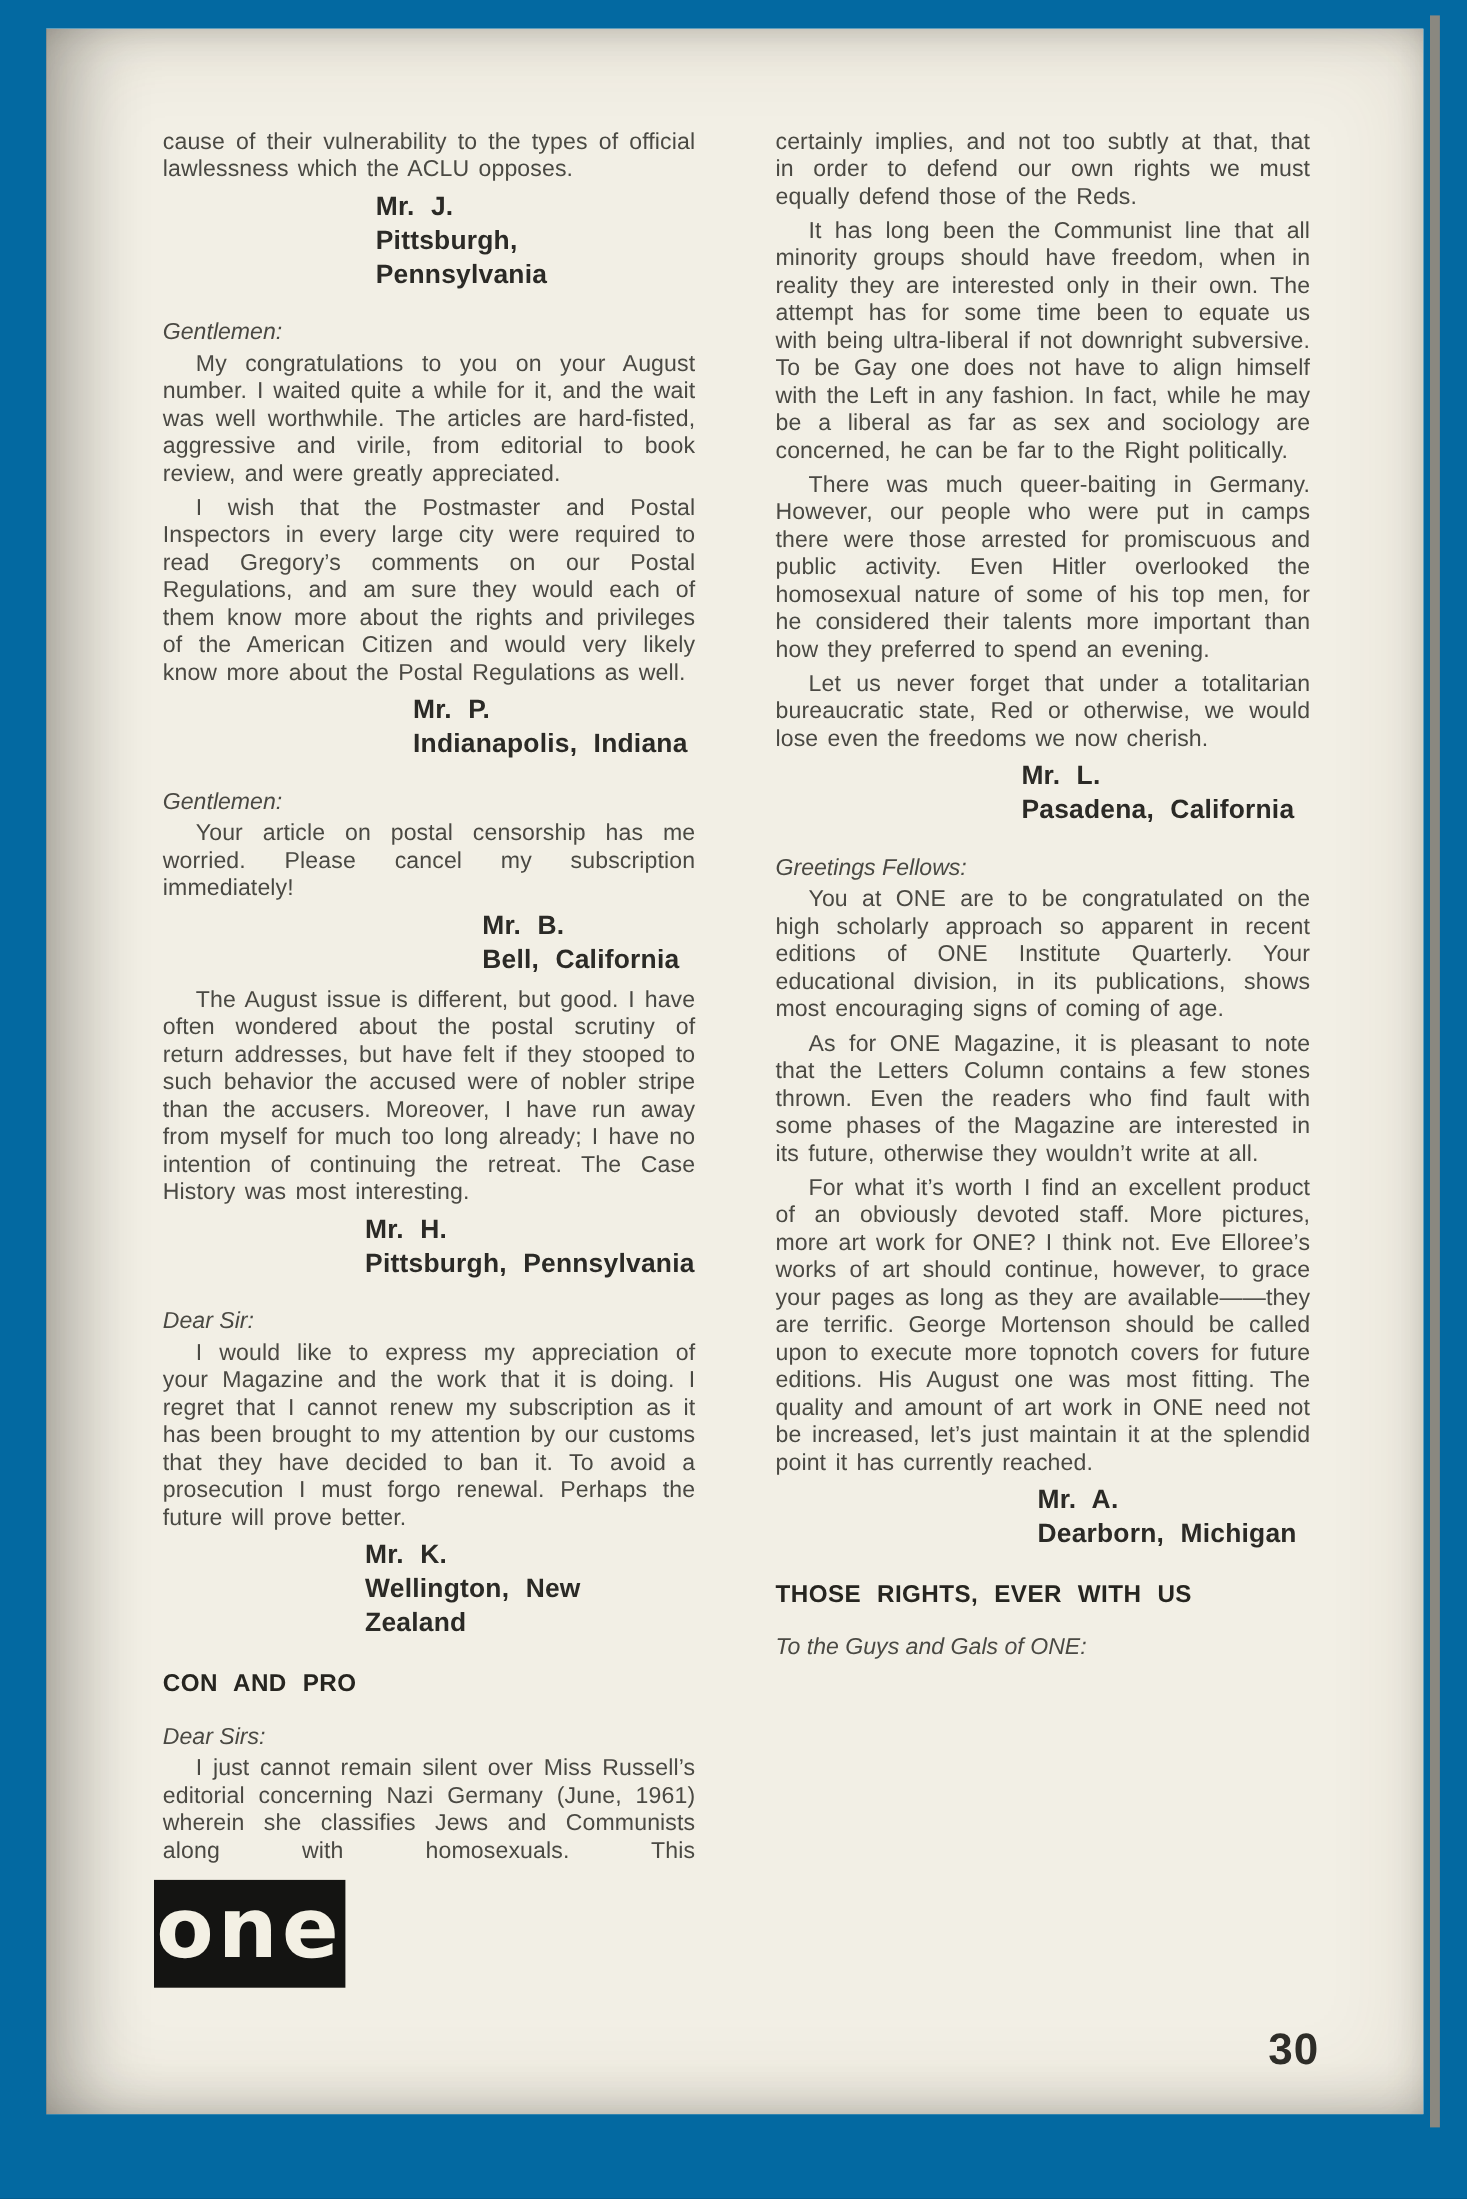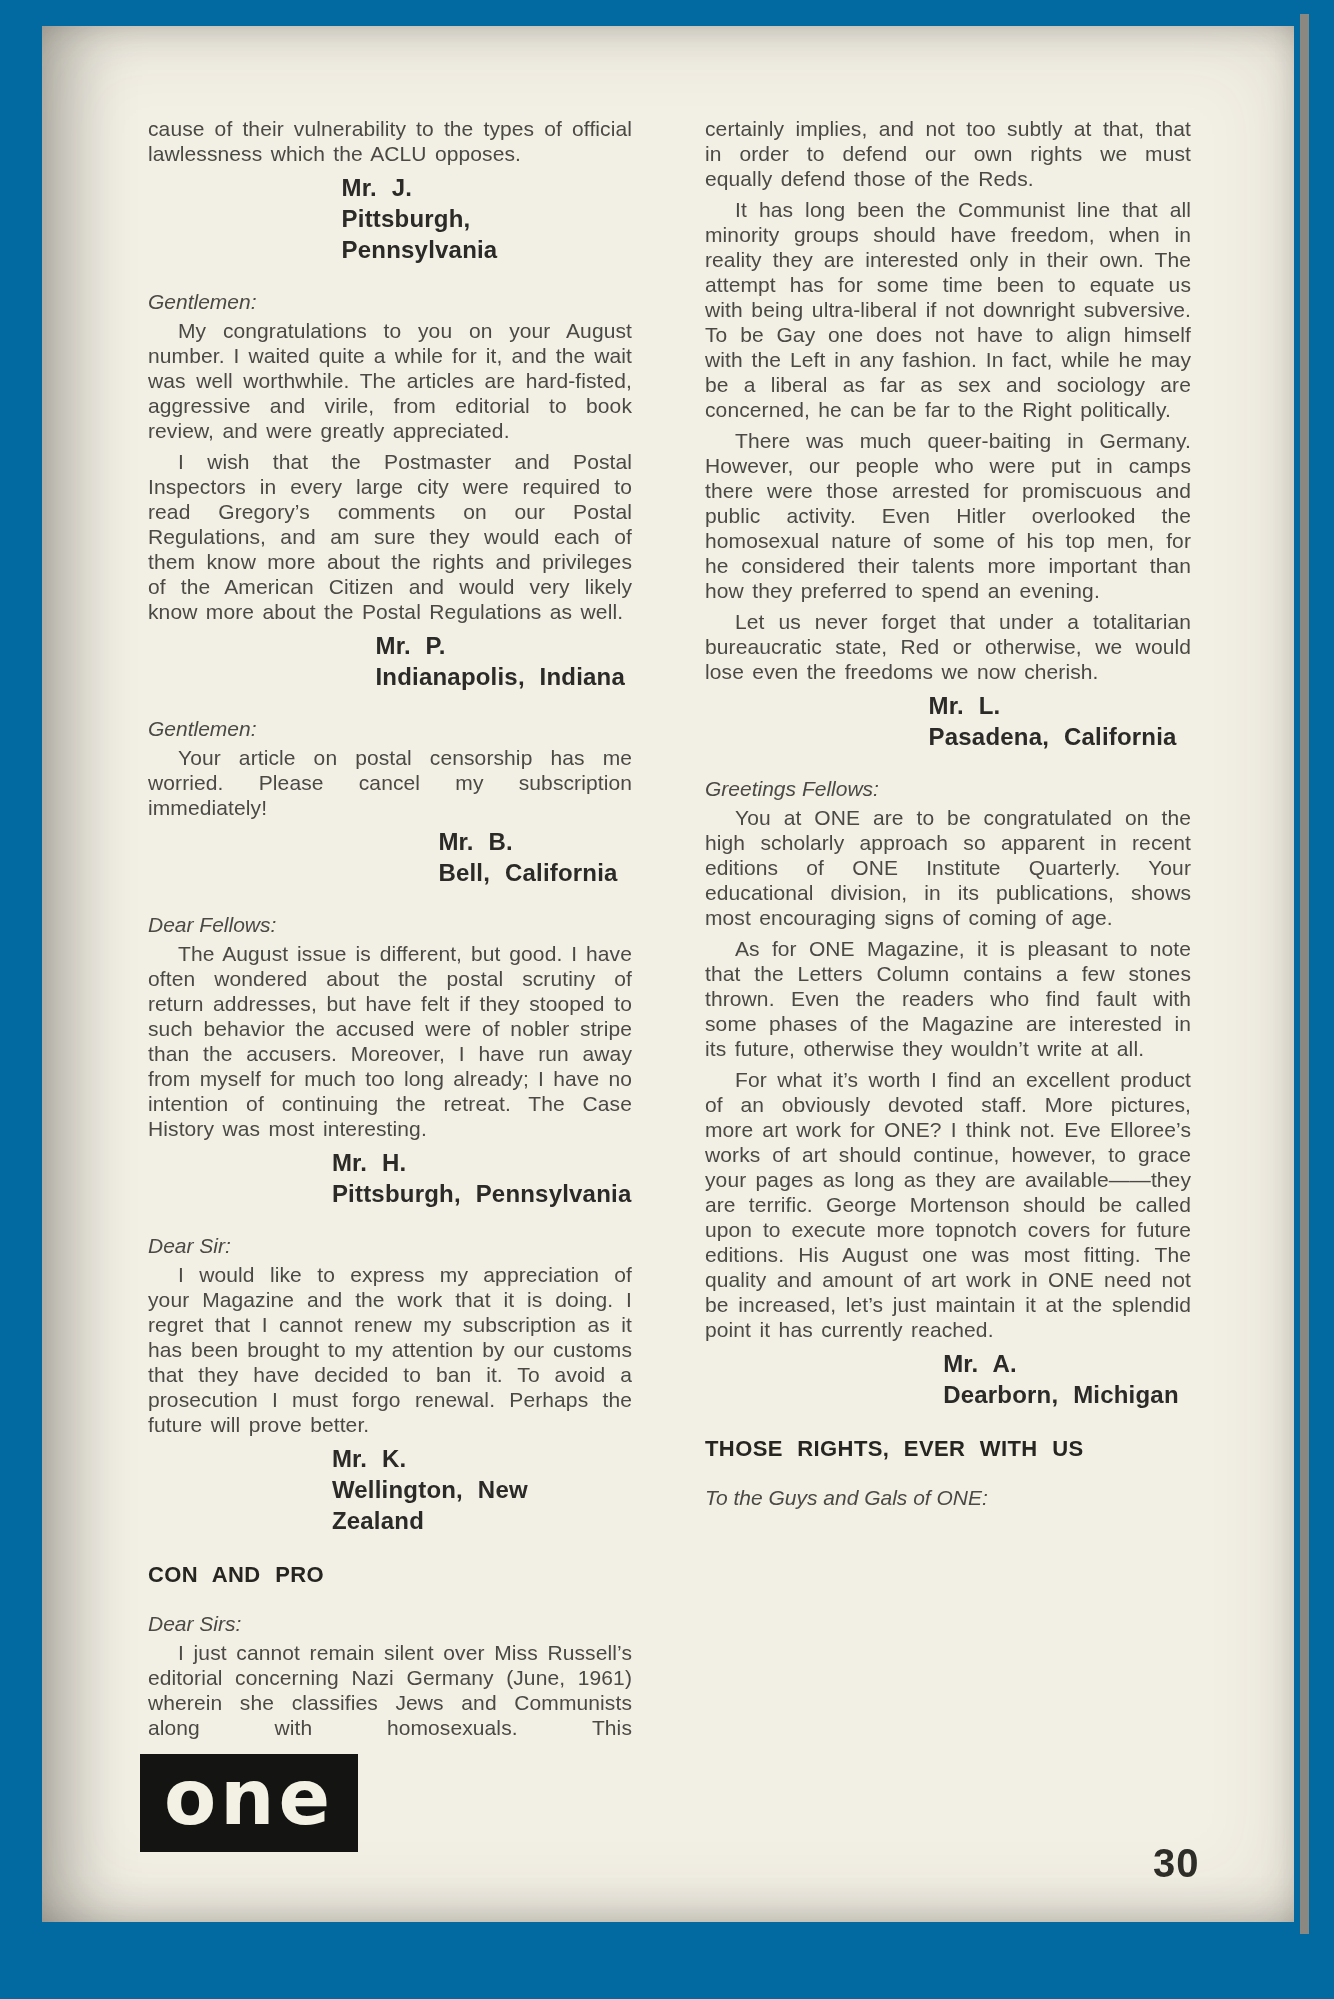--- a/index.html
+++ b/index.html
@@ -17,21 +17,21 @@
   .col-right{left:663px;width:486px;}
   .body-p{margin:0 0 6px 0;font-size:21px;line-height:25px;color:#4a4943;
           text-align:justify;word-spacing:2.5px;letter-spacing:.1px;}
   .ind{text-indent:30px;}
   .cont-next{text-align-last:justify;}
   .salut{margin:24px 0 4px 0;font-size:21px;line-height:25px;color:#4a4943;font-style:italic;}
   .sig{margin:4px 0 8px 0;line-height:31px;}
   .sig div{font-weight:bold;font-size:24px;color:#2b2a26;word-spacing:8px;letter-spacing:.2px;}
   .heading{margin:26px 0 8px 0;font-size:22px;line-height:25px;font-weight:bold;color:#262520;
            word-spacing:8px;letter-spacing:.4px;}
-  .logo-box{width:218px;height:98px;background:#141412;margin:14px 0 16px -8px;
+  .logo-box{width:174px;height:98px;background:#141412;margin:14px 0 16px -8px;
             display:flex;align-items:center;justify-content:center;}
   .logo-text{font-family:"DejaVu Sans",sans-serif;font-weight:800;font-size:76px;line-height:1;
              color:#f3f0e4;letter-spacing:4px;padding-bottom:10px;}
   .page-number{position:absolute;left:1111px;top:1815px;font-size:40px;font-weight:bold;
                color:#2e2d28;letter-spacing:1px;}
 </style>
 </head>
 <body>
 
 <div class="stage">
@@ -49,21 +49,20 @@
       <div class="sig" style="margin-left:47%">
         <div>Mr. P.</div>
         <div>Indianapolis, Indiana</div>
       </div>
       <p class="salut">Gentlemen:</p>
       <p class="body-p ind">Your article on postal censorship has me worried. Please cancel my subscription immediately!</p>
       <div class="sig" style="margin-left:60%">
         <div>Mr. B.</div>
         <div>Bell, California</div>
       </div>
-      <p class="salut">Dear Fellows:</p>
       <p class="body-p ind">The August issue is different, but good. I have often wondered about the postal scrutiny of return addresses, but have felt if they stooped to such behavior the accused were of nobler stripe than the accusers. Moreover, I have run away from myself for much too long already; I have no intention of continuing the retreat. The Case History was most interesting.</p>
       <div class="sig" style="margin-left:38%">
         <div>Mr. H.</div>
         <div>Pittsburgh, Pennsylvania</div>
       </div>
       <p class="salut">Dear Sir:</p>
       <p class="body-p ind">I would like to express my appreciation of your Magazine and the work that it is doing. I regret that I cannot renew my subscription as it has been brought to my attention by our customs that they have decided to ban it. To avoid a prosecution I must forgo renewal. Perhaps the future will prove better.</p>
       <div class="sig" style="margin-left:38%">
         <div>Mr. K.</div>
         <div>Wellington, New Zealand</div>

